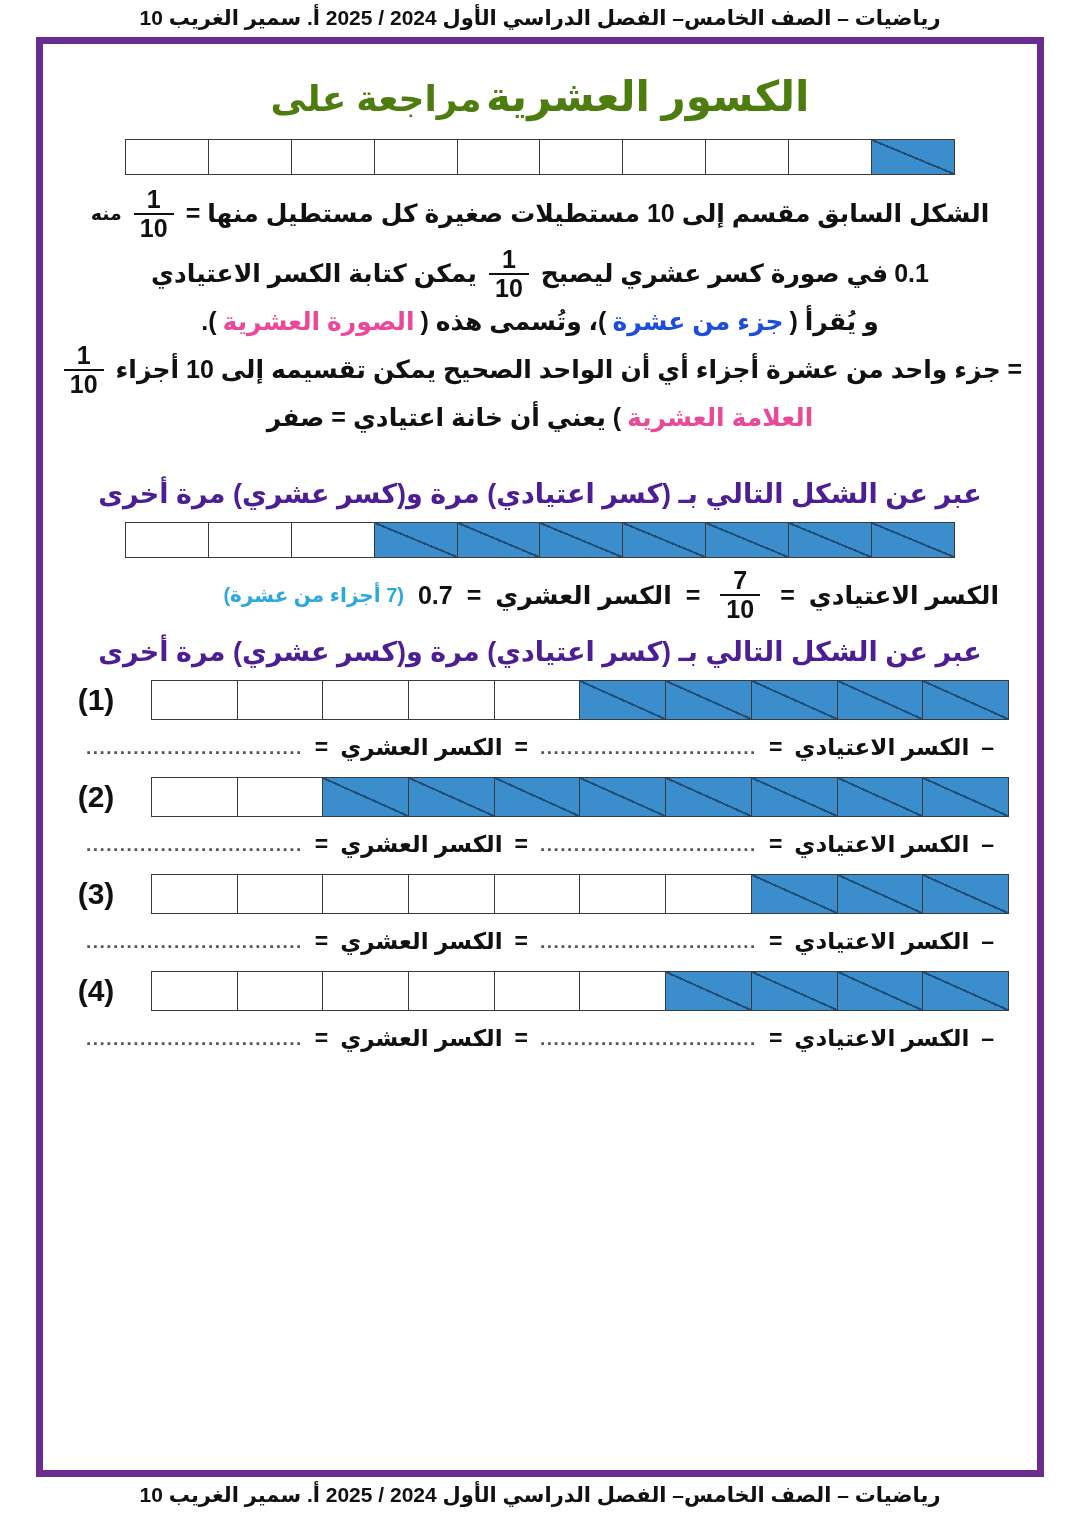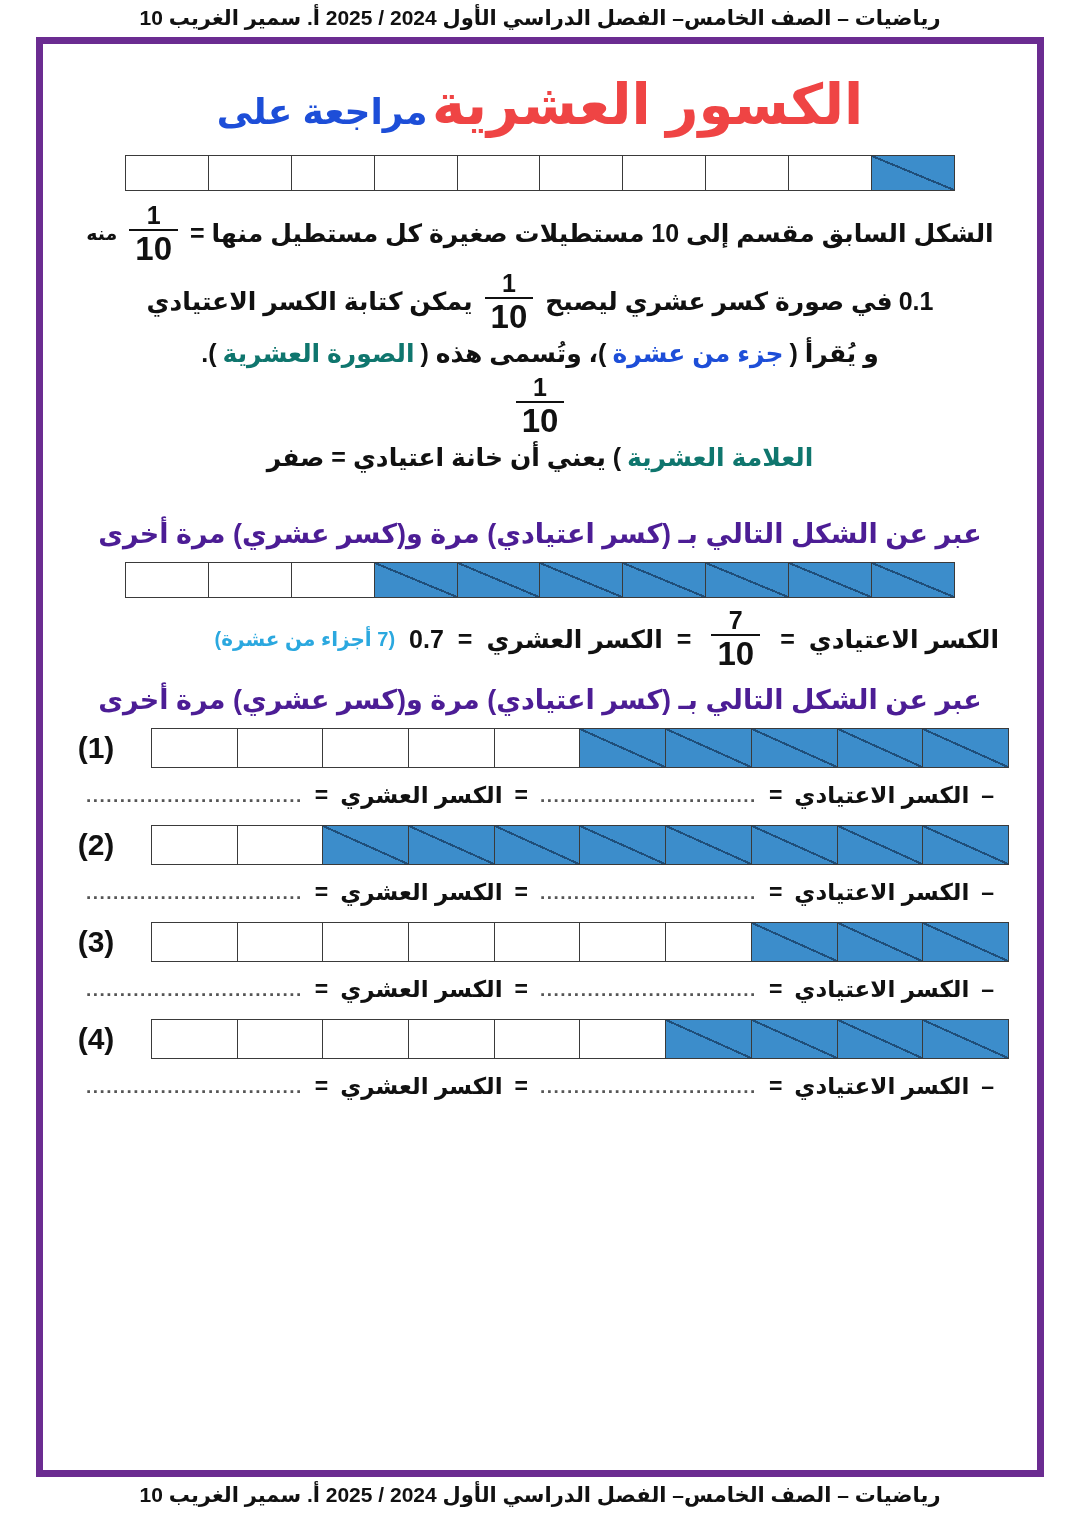--- a/index.html
+++ b/index.html
@@ -48,27 +48,27 @@
   }
 
   
   .title-row {
     direction: rtl;
     text-align: center;
     white-space: nowrap;
     margin: 14px 0 18px 0;
   }
   .title-pre {
-    color: #1d4ed8;
+    color: #4d7c0f;
     font-size: 36px;
     font-weight: bold;
   }
   .title-main {
-    color: #ef4444;
-    font-size: 56px;
+    color: #4d7c0f;
+    font-size: 42px;
     font-weight: bold;
   }
 
   
   .bar {
     display: flex;
     flex-direction: row;
     border: 1.5px solid #3a3a3a;
     box-sizing: border-box;
     height: 36px;
@@ -114,24 +114,24 @@
   .frac {
     display: inline-flex;
     flex-direction: column;
     align-items: center;
     justify-content: center;
     vertical-align: middle;
     margin: 0 6px;
     line-height: 1;
   }
   .frac .num { font-size: 25px; padding: 0 6px 1px 6px; }
-  .frac .den { font-size: 33px; padding: 1px 6px 0 6px; border-top: 2.5px solid #111; }
+  .frac .den { font-size: 25px; padding: 1px 6px 0 6px; border-top: 2.5px solid #111; }
 
   .c-orange { color: #1d4ed8; }
-  .c-blue   { color: #0f766e; }
+  .c-blue   { color: #ec4899; }
   .c-cyan   { color: #2BA8DF; }
 
   
   .instruction {
     direction: rtl;
     text-align: center;
     color: #4c1d95;
     font-size: 27px;
     font-weight: bold;
     white-space: nowrap;
@@ -245,20 +245,21 @@
 
     <div class="para">
       <span>و يُقرأ (</span>
       <span class="c-orange">جزء من عشرة</span>
       <span>)، وتُسمى هذه (</span>
       <span class="c-blue">الصورة العشرية</span>
       <span>).</span>
     </div>
 
     <div class="para">
+      <span>= جزء واحد من عشرة أجزاء أي أن الواحد الصحيح يمكن تقسيمه إلى 10 أجزاء</span>
       <span class="frac">
         <span class="num">1</span>
         <span class="den">10</span>
       </span>
     </div>
 
     <div class="para">
       <span class="c-blue">العلامة العشرية</span>
       <span>) يعني أن خانة اعتيادي = صفر</span>
     </div>

